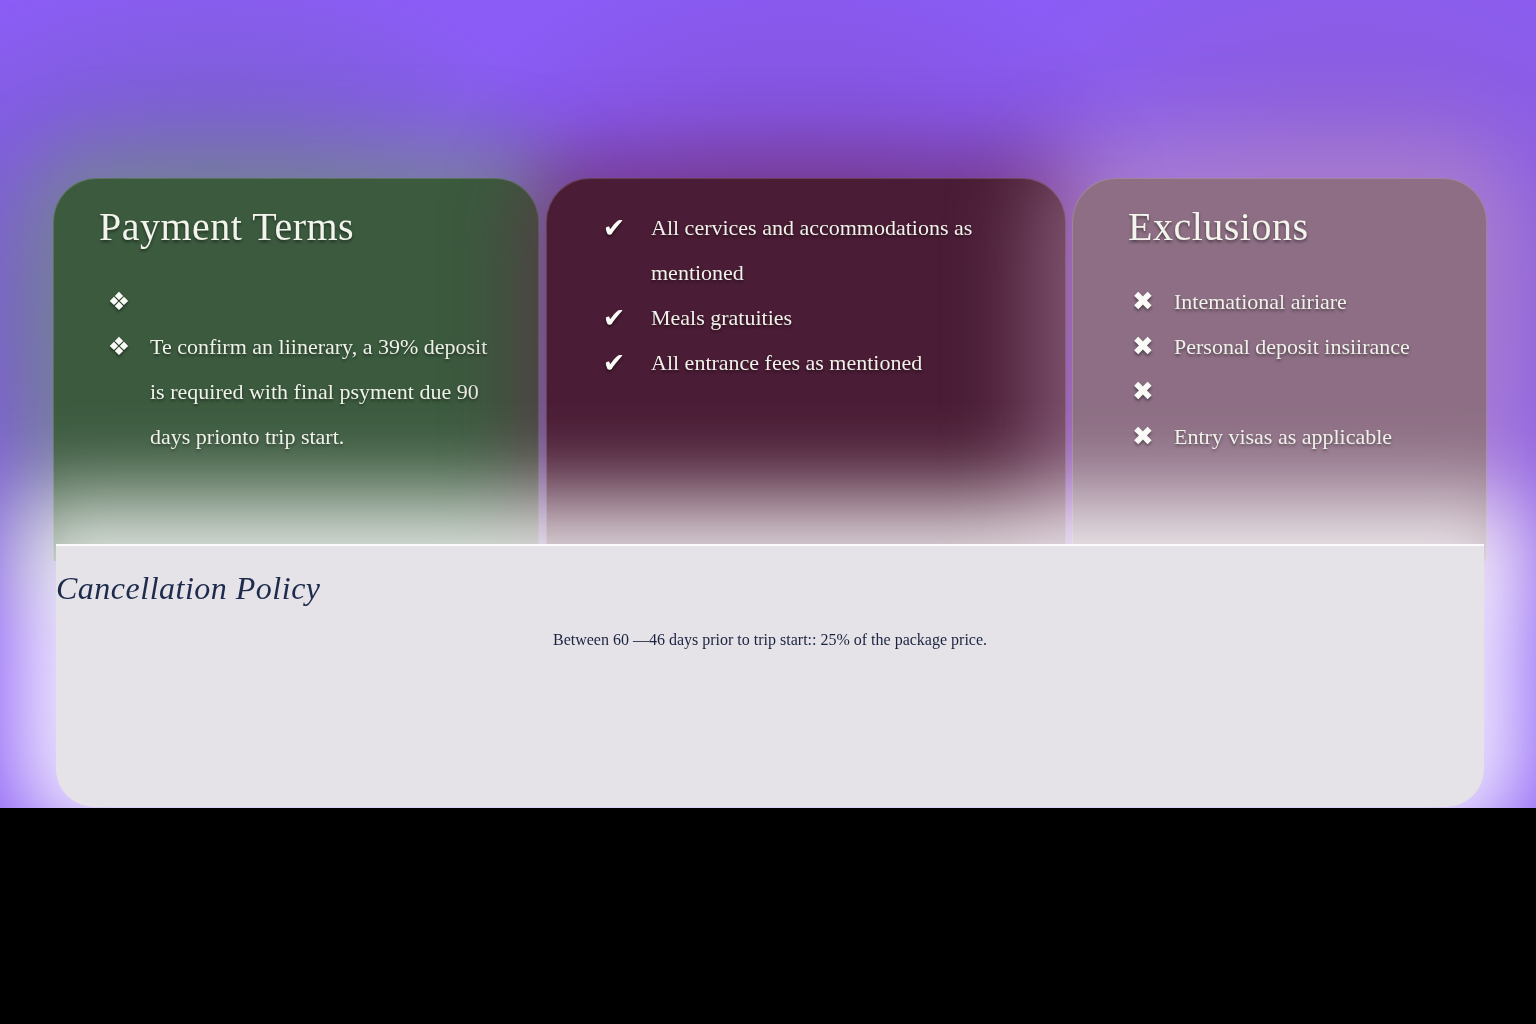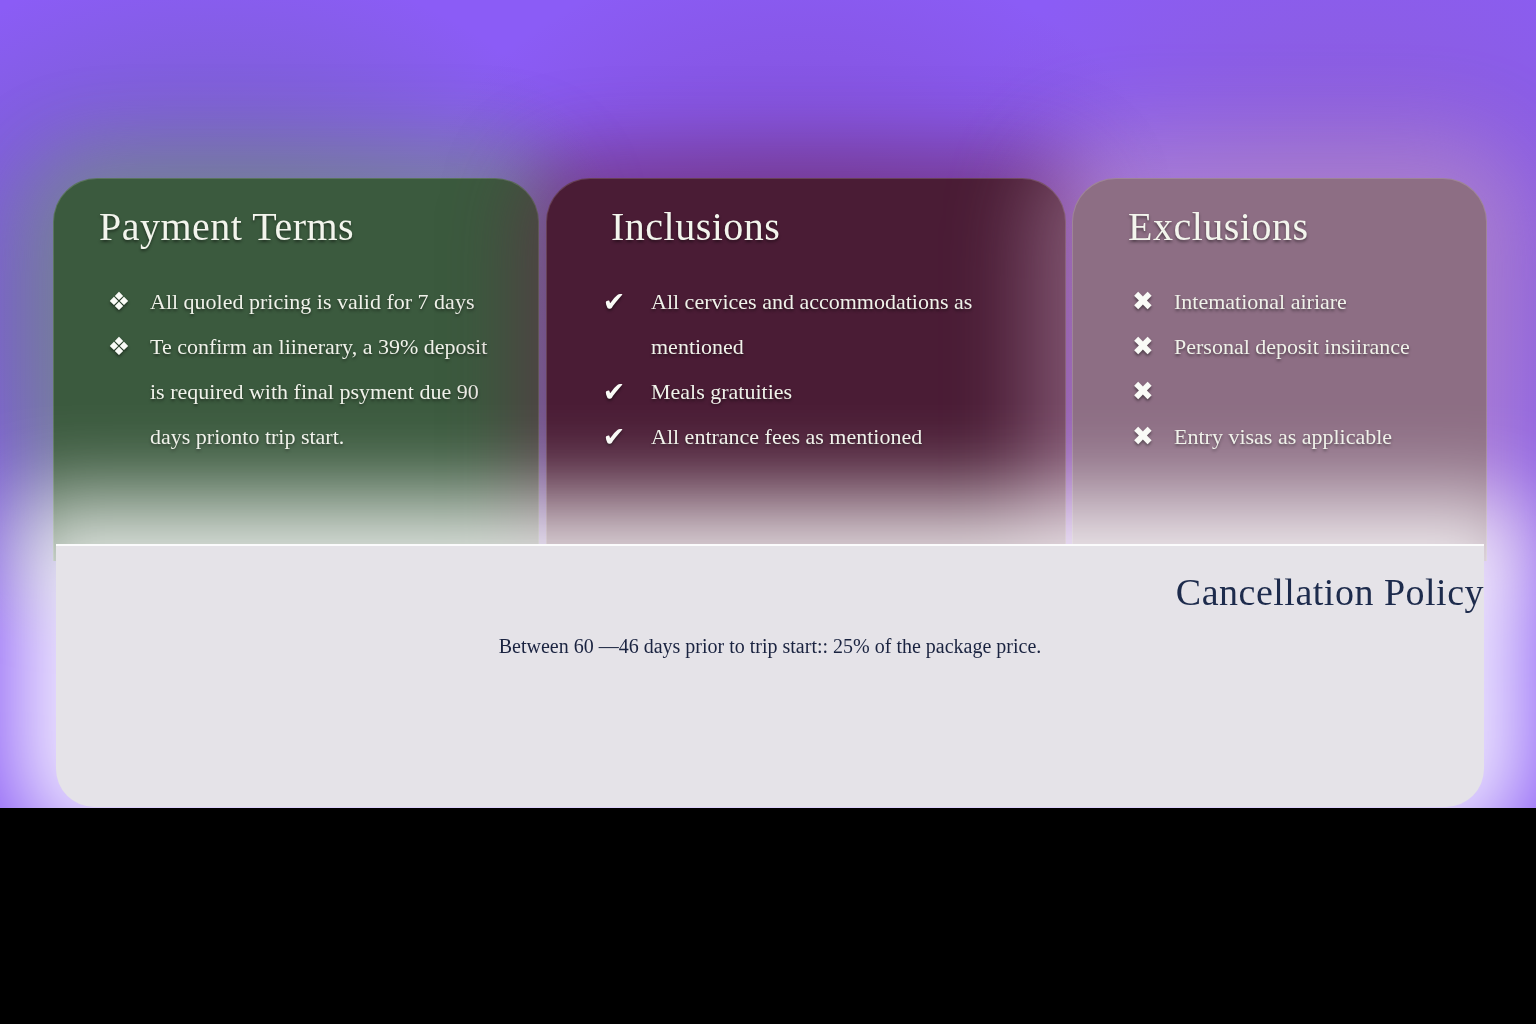--- a/index.html
+++ b/index.html
@@ -45,47 +45,45 @@
   .item-text{display:block;}
   .w345{max-width:345px;}
   .w404{max-width:404px;}
   .w312{max-width:312px;}
   .panel{
     position:absolute;left:56px;top:544px;width:1428px;height:263px;z-index:3;
     background:var(--panel-bg,#E5E3E8);border-radius:0 0 38px 38px;
     border-top:2px solid rgba(255,255,255,0.85);box-sizing:border-box;
     box-shadow:0 0 85px 45px rgba(255,255,255,0.85);
   }
-  .panel h2{margin:24px 0 10px;text-align:right;font-weight:400;
-    font-size:38px;color:var(--navy-title,#1D2B4C);letter-spacing:0.5px;}
-  .panel p{margin:0;text-align:center;font-size:20px;line-height:45px;
+  .panel h2{margin:24px 0 10px;text-align:left;font-weight:400;
+    font-size:32px;color:var(--navy-title,#1D2B4C);letter-spacing:0.5px;font-style:italic;}
+  .panel p{margin:0;text-align:center;font-size:16px;line-height:45px;
     color:var(--navy-text,#1A2340);}
 </style>
 </head>
 <body>
 
 <div class="stage">
   <div class="ambient"></div>
 
   <section class="card card-payment">
     <h2>Payment Terms</h2>
     <ul>
       <li>
         <span class="icon diamond-glyph">❖</span>
-        <span class="item-text">All quoled pricing is valid for 7 days</span>
       </li>
       <li>
         <span class="icon diamond-glyph">❖</span>
         <span class="item-text w345">Te confirm an liinerary, a 39% deposit is required with final psyment due 90 days prionto trip start.</span>
       </li>
     </ul>
   </section>
 
   <section class="card card-inclusions">
-    <h2>Inclusions</h2>
     <ul>
       <li>
         <span class="icon check-glyph">✔</span>
         <span class="item-text w404">All cervices and accommodations as mentioned</span>
       </li>
       <li>
         <span class="icon check-glyph">✔</span>
         <span class="item-text">Meals gratuities</span>
       </li>
       <li>

